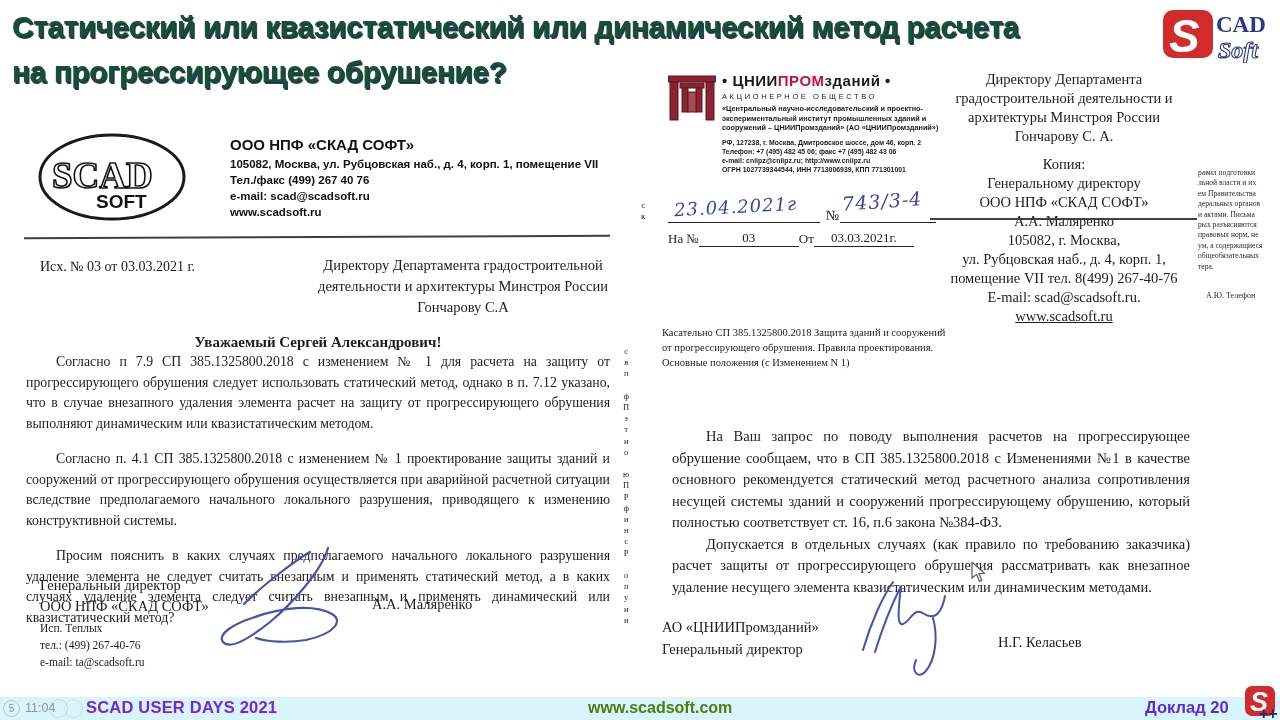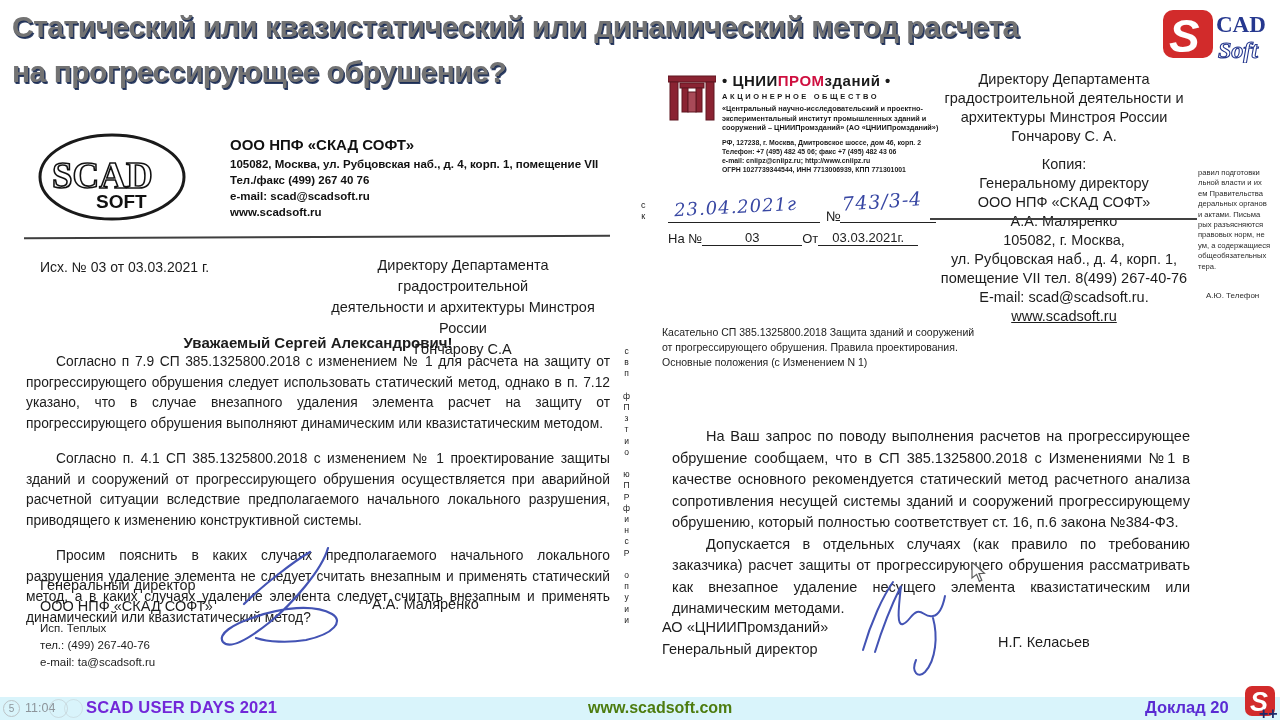--- a/index.html
+++ b/index.html
@@ -3,43 +3,43 @@
 <meta charset="utf-8">
 <style>
   html,body{margin:0;padding:0;background:#777;}
   #stage{position:relative;width:1280px;height:720px;background:#ffffff;overflow:hidden;
          font-family:"Liberation Sans",sans-serif;}
   .abs{position:absolute;}
   .preline{white-space:pre-line;}
 
   
   .slide-title{left:12px;top:4px;width:1150px;font-weight:bold;font-size:30px;line-height:45px;
-    color:#737373;letter-spacing:-0.5px;
+    color:#14532d;letter-spacing:-0.5px;
     text-shadow:1.5px 1.5px 0 rgba(13,32,74,.85), .5px .5px 0 rgba(13,32,74,.6);}
 
   
-  .serif{font-family:Liberation Sans, sans-serif;color:#1c1c1c;}
+  .serif{font-family:Liberation Serif, serif;color:#1c1c1c;}
   .just{text-align:justify;}
 
   
   .l-company-name{font-size:15px;font-weight:bold;color:#111;}
   .l-company-lines{font-size:11.5px;line-height:1.4;font-weight:bold;color:#111;margin-top:3px;}
   .l-rule{height:2px;background:#3f3f3f;transform:rotate(-0.25deg);}
   .l-ref{font-size:14px;}
   .l-addr{font-size:14.5px;line-height:21px;text-align:center;}
   .l-salut{font-size:15px;font-weight:bold;text-align:center;width:584px;}
   .l-body p{margin:0 0 15px 0;font-size:13.8px;line-height:20.5px;text-indent:30px;}
   .l-role{font-size:14.5px;line-height:21px;}
   .l-name{font-size:14.5px;}
   .l-exec{font-size:11.5px;line-height:17px;}
 
   
   .r-logo-name{font-size:15px;font-weight:bold;color:#1a1a1a;letter-spacing:.5px;font-family:"Liberation Sans",sans-serif;}
   .r-logo-name .red{color:#cf1040;}
-  .r-akc{font-size:7.5px;font-weight:bold;letter-spacing:2.6px;color:#1a1a1a;margin-top:3px;}
+  .r-akc{font-size:7.5px;font-weight:normal;letter-spacing:2.6px;color:#1a1a1a;margin-top:3px;}
   .r-org{font-size:7.3px;line-height:9.6px;font-weight:bold;color:#1a1a1a;margin-top:3px;}
   .r-contact{font-size:6.9px;line-height:9.2px;font-weight:bold;color:#1a1a1a;margin-top:5px;}
   .hand{font-family:"DejaVu Serif",serif;font-style:italic;color:#3847a3;letter-spacing:1px;}
   .uline{border-bottom:1.5px solid #222;}
   .r-na{font-size:13px;display:flex;align-items:flex-end;}
   .r-na .slot{border-bottom:1.3px solid #222;text-align:center;}
   .r-addressee{width:272px;text-align:center;font-size:14.5px;line-height:19px;}
   .r-addressee .blk{margin-bottom:9px;}
   .r-site{text-decoration:underline;}
   .r-subject{font-size:10.5px;line-height:15px;}

